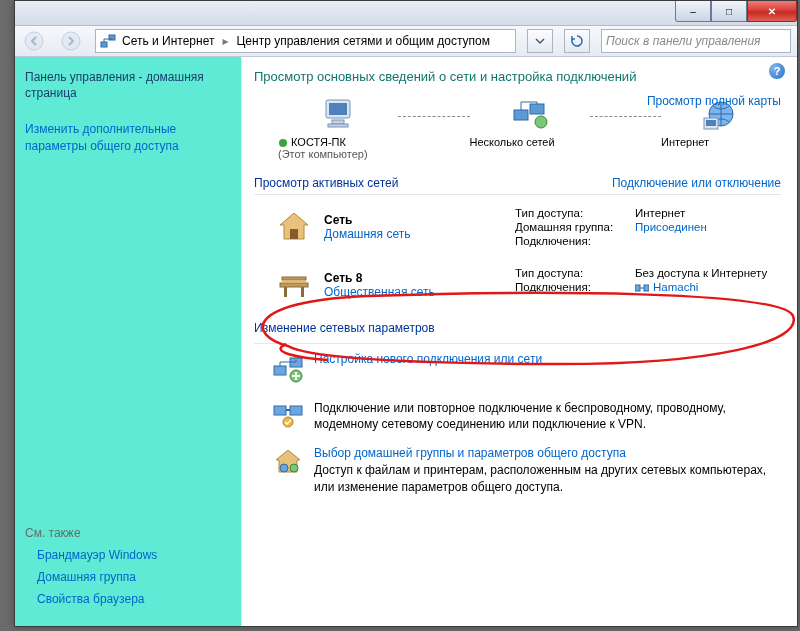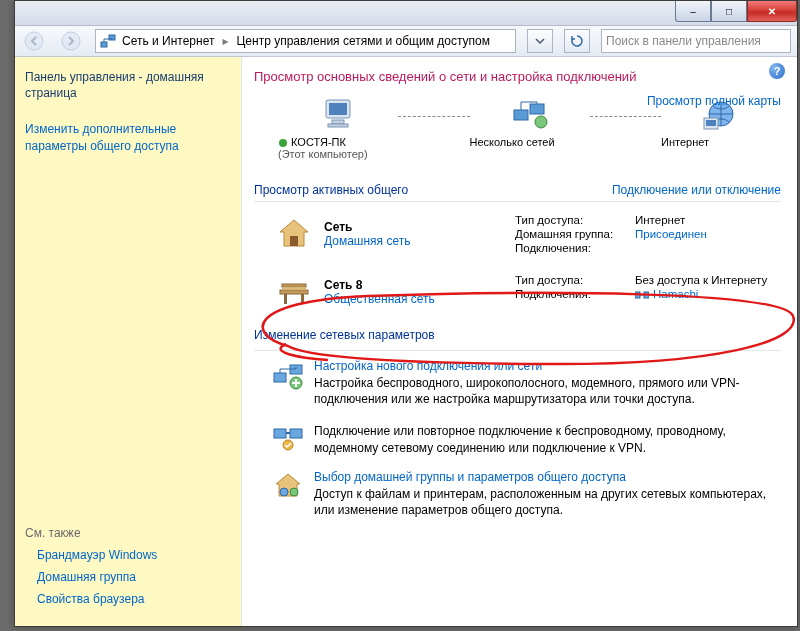--- a/index.html
+++ b/index.html
@@ -11,32 +11,32 @@
   .winbtn.min{border-radius:0 0 0 3px}
   .winbtn.close{width:48px;background:linear-gradient(#f07b77,#d9413b 45%,#c42a22 55%,#e26058);border-color:#8a2a22;border-radius:0 0 3px 0;color:#fff;font-weight:bold}
   .addrbar{height:30px;background:linear-gradient(#f6f8fb,#e6ebf3);border-bottom:1px solid #c1c8d4;display:flex;align-items:center;padding:0 6px;gap:11px}
   .navbtn{width:24px;height:24px;border-radius:3px;border:1px solid transparent;display:flex;align-items:center;justify-content:center;color:#7a8aa0;cursor:pointer}
   .navbtn.disabled{opacity:.55}
   .addrbox{flex:1;height:22px;border:1px solid #abb4c4;background:#fff;display:flex;align-items:center;padding:0 4px;gap:6px}
   .addricon{width:16px;height:16px;position:relative}
   .crumb{color:#000}
   .crumb.sep{color:#7a7a7a;margin:0 2px}
   .refbtn,.gobtn{width:24px;height:22px;border:1px solid #abb4c4;background:linear-gradient(#fdfdff,#e4eaf3);display:flex;align-items:center;justify-content:center;cursor:pointer}
-  .searchbox{width:180px;height:22px;border:1px solid #abb4c4;background:#fff;display:flex;align-items:center;padding:0 4px;color:#8a8a8a;}
+  .searchbox{width:180px;height:22px;border:1px solid #abb4c4;background:#fff;display:flex;align-items:center;padding:0 4px;color:#8a8a8a;font-style:italic}
   .body{position:absolute;top:56px;left:0;right:0;bottom:0;display:flex}
-  .sidebar{width:206px;background:#fef9c3;border-right:1px solid #e5e8ee;padding:12px 10px;display:flex;flex-direction:column}
+  .sidebar{width:206px;background:#5eead4;border-right:1px solid #e5e8ee;padding:12px 10px;display:flex;flex-direction:column}
   .cp-home{color:#1a3e6e;margin-bottom:14px;line-height:1.35}
   .sidelink{color:#0066cc;margin:6px 0 12px;line-height:1.35;cursor:pointer}
   .seealso{margin-top:auto;color:#6a6a6a;border-top:0;padding-top:6px}
   .seealso .hdr{color:#6a6a6a;margin-bottom:8px}
   .seealso .itm{color:#0066cc;margin:8px 12px;cursor:pointer}
   .main{flex:1;position:relative;padding:10px 16px 16px 12px;overflow:hidden}
   .helpicon{position:absolute;right:12px;top:6px;width:16px;height:16px;border-radius:50%;background:radial-gradient(circle at 30% 30%,#7fb5ef,#2a6fc7);color:#fff;font-size:11px;font-weight:bold;display:flex;align-items:center;justify-content:center;cursor:pointer}
-  h1{font-size:13px;font-weight:normal;color:#be185d;margin:2px 0 10px}
-  .mapview{display:flex;align-items:flex-start;gap:0;position:relative;margin:4px 0 23px;padding-left:24px}
+  h1{font-size:13px;font-weight:normal;color:#0f766e;margin:2px 0 10px}
+  .mapview{display:flex;align-items:flex-start;gap:0;position:relative;margin:4px 0 16px;padding-left:24px}
   .mapcol{width:120px;text-align:left}
   .mapline{flex:1;height:0;border-top:1px dashed #8a8a8a;margin-top:22px}
   .mapicon{height:40px;display:flex;align-items:flex-end;justify-content:center}
   .maplbl{font-size:11px;margin-top:2px}
   .mapsub{font-size:11px;color:#555}
   .maplink-right{position:absolute;right:0;top:0;color:#0066cc;cursor:pointer}
   .sect{display:flex;align-items:center;margin:8px 0 4px}
   .sect .t{color:#003399}
   .sect .r{margin-left:auto;color:#0066cc;cursor:pointer}
   .netblock{display:flex;padding:6px 0 10px}
@@ -180,21 +180,21 @@
                   <path d="M8 18h24M20 6v24M12 10c4 4 12 4 16 0M12 26c4-4 12-4 16 0" stroke="#2e6aa6" fill="none"></path>
                   <rect x="3" y="22" width="14" height="11" fill="#dce6f2" stroke="#7a94b8"></rect>
                   <rect x="5" y="24" width="10" height="6" fill="#4f81bd"></rect>
                 </svg>
             </div>
             <div class="maplbl">Интернет</div>
           </div>
         </div>
 
         <div class="sect">
-          <span class="t">Просмотр активных общего</span>
+          <span class="t">Просмотр активных сетей</span>
           <span class="r">Подключение или отключение</span>
         </div>
         <div class="divider"></div>
 
         <div class="netblock">
           <div class="netleft">
             <div class="neticon">
               <svg width="40" height="40">
                   <path d="M20 6l14 12h-4v14H10V18H6z" fill="#e8c27a" stroke="#b88a3a"></path>
                   <rect x="16" y="22" width="8" height="10" fill="#8a5a2a"></rect>
@@ -261,21 +261,20 @@
               <svg width="32" height="32">
                   <rect x="2" y="14" width="12" height="9" fill="#6aa6e0" stroke="#2e6aa6"></rect>
                   <rect x="18" y="6" width="12" height="9" fill="#6aa6e0" stroke="#2e6aa6"></rect>
                   <path d="M8 14V10h16v-2" stroke="#2e6aa6" fill="none"></path>
                   <circle cx="24" cy="24" r="6" fill="#7cc67c" stroke="#3a8a3a"></circle>
                   <path d="M24 20v8M20 24h8" stroke="#fff" stroke-width="2"></path>
                 </svg>
             </div>
             <div class="ttext">
               <div class="tl">Настройка нового подключения или сети</div>
-              <div class="td">Настройка беспроводного, широкополосного, модемного, прямого или VPN-подключения или же настройка маршрутизатора или точки доступа.</div>
             </div>
           </div>
 
           <div class="task">
             <div class="ticon">
               <svg width="32" height="32">
                   <rect x="2" y="8" width="12" height="9" fill="#6aa6e0" stroke="#2e6aa6"></rect>
                   <rect x="18" y="8" width="12" height="9" fill="#6aa6e0" stroke="#2e6aa6"></rect>
                   <path d="M14 12h4" stroke="#2e6aa6" stroke-width="2"></path>
                   <circle cx="16" cy="24" r="5" fill="#f0b64a" stroke="#b8862a"></circle>

